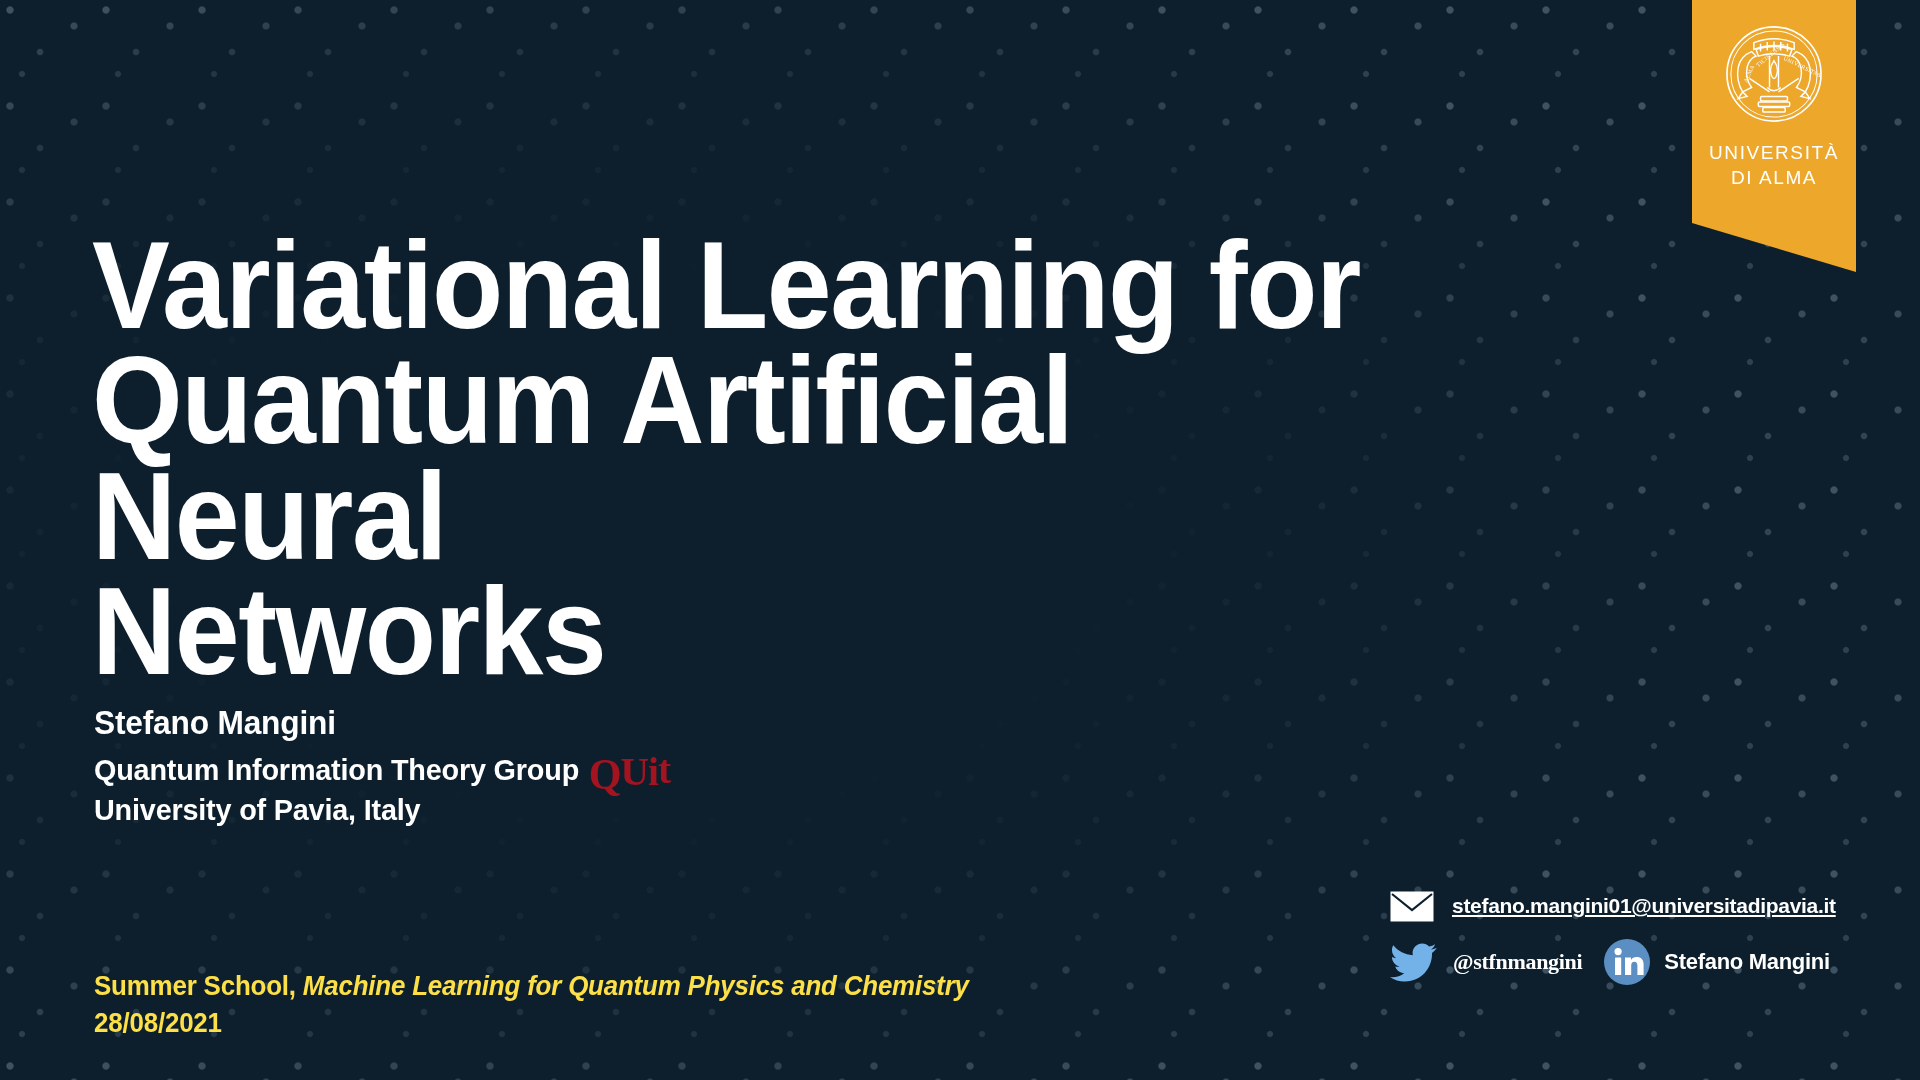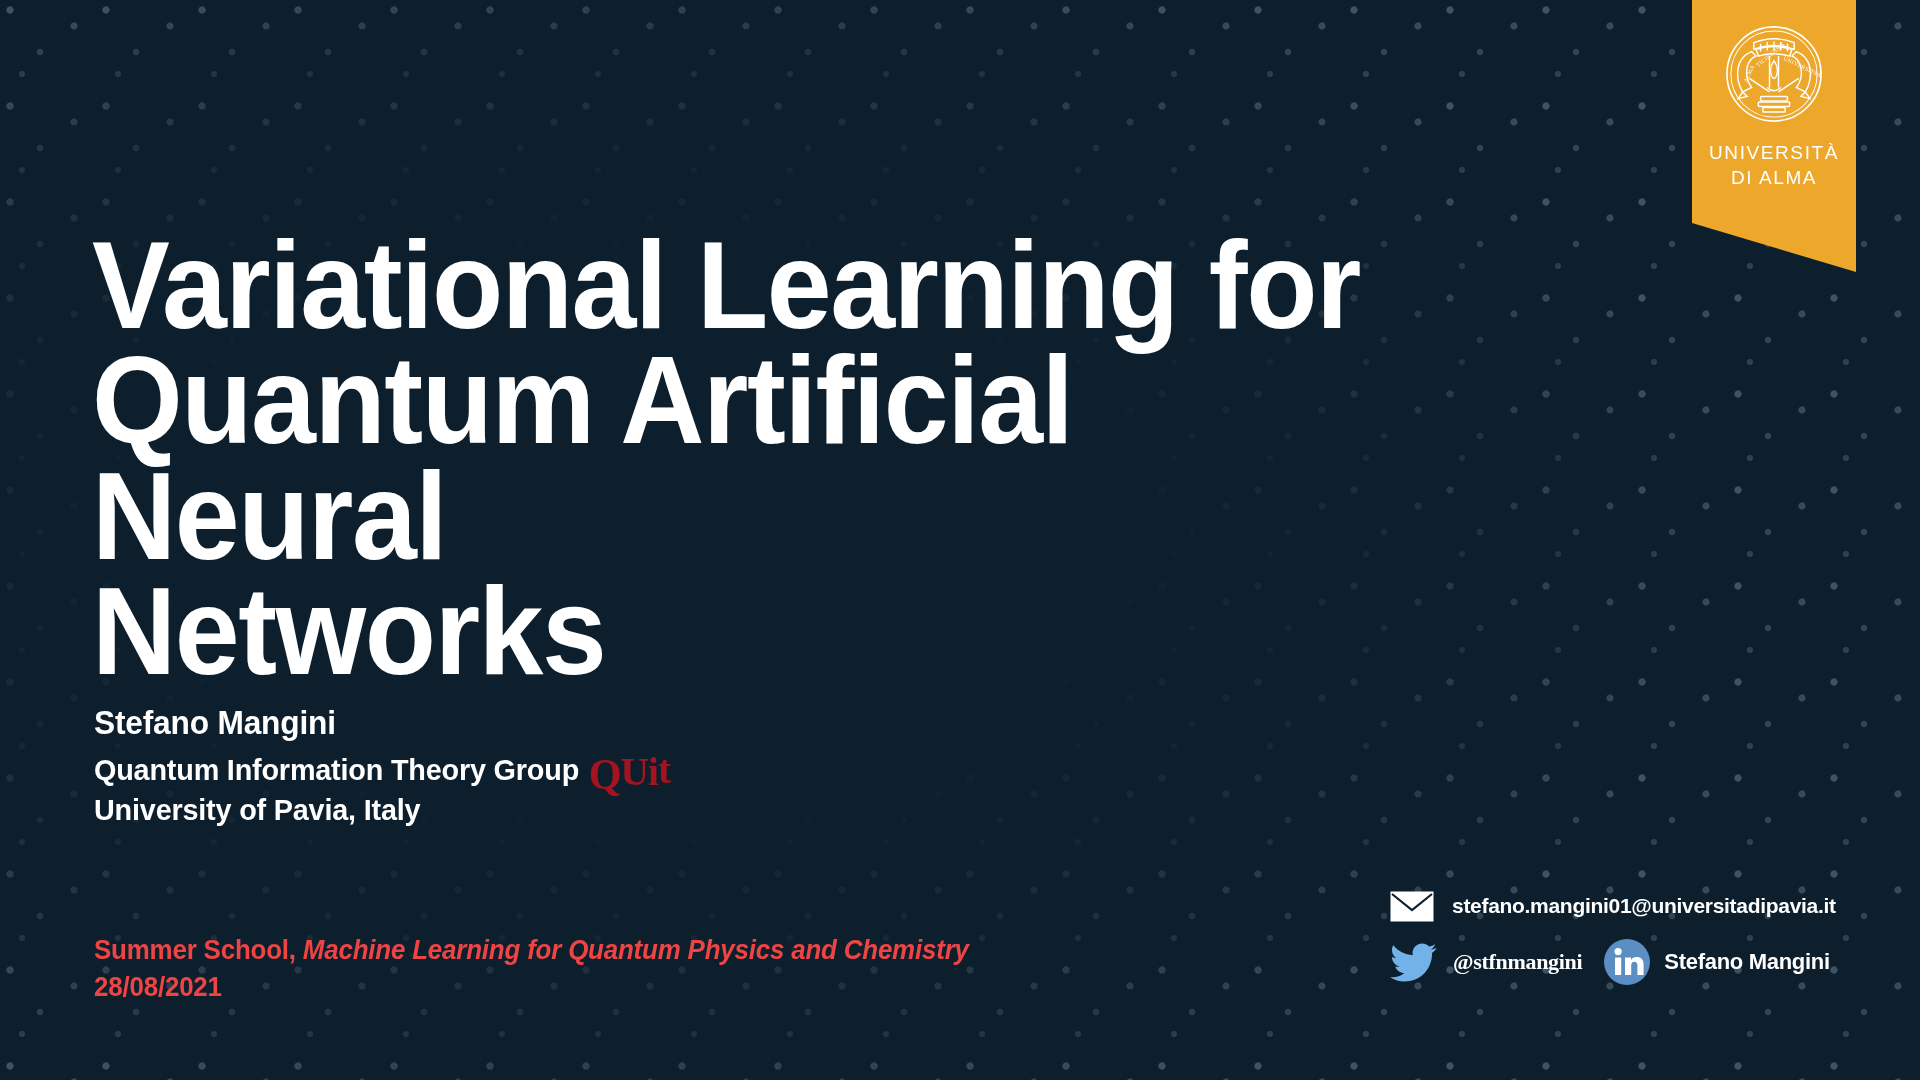--- a/index.html
+++ b/index.html
@@ -110,22 +110,22 @@
     letter-spacing:-1px;
     position:relative;
     top:5px;
   }
   .quit-logo .q-low { position:relative; top:4px; font-size:44px; }
   .quit-logo .t-tall { position:relative; top:-2px; }
 
   
   .event-block {
     position:absolute;
-    left:94px; top:932px;
-    color:#ef4444;
+    left:94px; top:968px;
+    color:#fde047;
   }
   .event-line {
     font-size:27px;
     font-weight:700;
     line-height:1.38;
     letter-spacing:-0.2px;
     transform:scaleX(0.96);
     transform-origin:left center;
     white-space:nowrap;
   }
@@ -143,20 +143,21 @@
     height:48px;
   }
   .contact-row.email { margin-bottom:8px; }
 
   .mail-icon { width:44px; height:31px; flex:none; }
   .email-text {
     margin-left:18px;
     font-size:21px;
     font-weight:600;
     letter-spacing:-0.3px;
+    text-decoration:underline;
     text-underline-offset:2px;
     color:#ffffff;
   }
 
   .twitter-icon { width:47px; height:39px; flex:none; }
   .twitter-text {
     margin-left:16px;
     font-size:22px;
     font-weight:700;
     letter-spacing:-0.3px;

